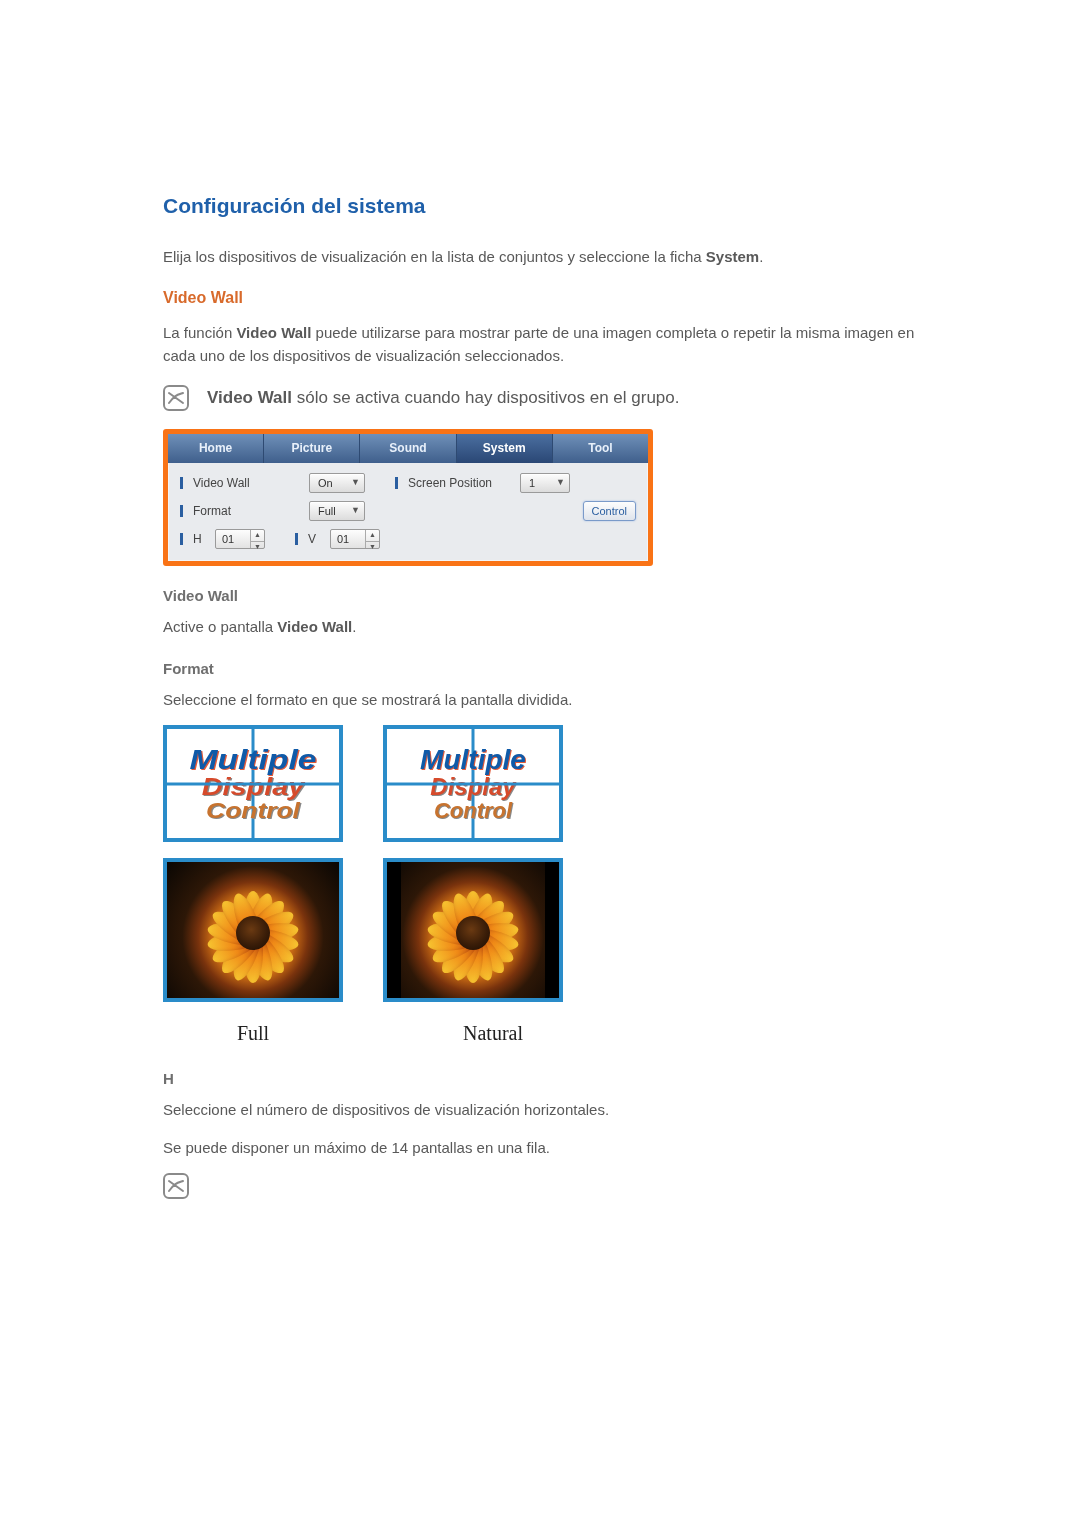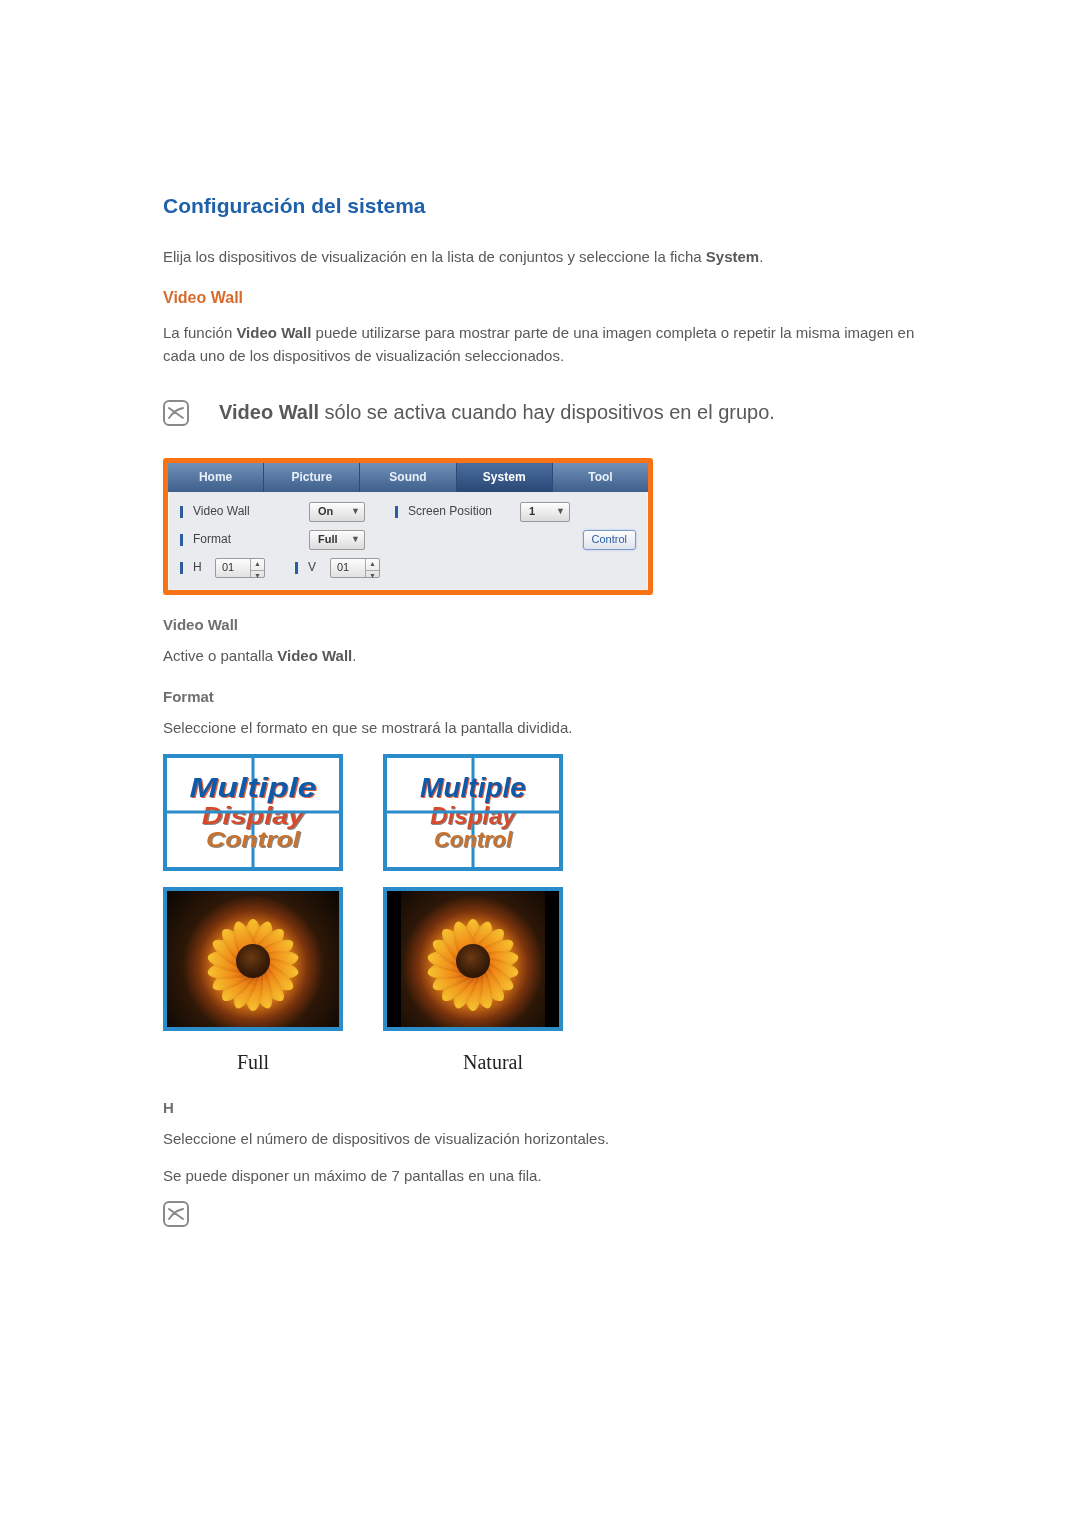--- a/index.html
+++ b/index.html
@@ -12,21 +12,21 @@
     line-height: 1.55;
     background: #fff;
   }
   h1.blue { color: #1f60aa; font-size: 21px; font-weight: bold; margin-bottom: 22px; }
   h2.orange { color: #d86a2b; font-size: 16px; font-weight: bold; margin: 18px 0 10px; }
   h3.gray { color: #6f6f6f; font-size: 15px; font-weight: bold; margin: 18px 0 8px; }
   p { font-size: 15px; margin-bottom: 14px; }
   p .bold { font-weight: bold; color: #595959; }
   .note { display: flex; align-items: center; gap: 14px; margin: 14px 0; }
   .note-icon svg { display:block; }
-  .note p { margin: 16px; font-size: 20px; }
+  .note p { margin: 4px; font-size: 17px; }
 
   
   .app {
     width: 490px;
     border: 5px solid #f97316;
     border-radius: 3px;
     background: #e9ebee;
     margin: 10px 0 18px;
     overflow: hidden;
     box-shadow: inset 0 0 0 1px #f3f4f6;
@@ -56,21 +56,20 @@
   .row { display:flex; align-items:center; gap:8px; margin-bottom:8px; }
   .tick { width:3px; height:12px; background:#2a5ea0; display:inline-block; margin-right:2px;}
   .lbl { color:#444; }
   .dd {
     display:inline-flex; align-items:center; justify-content:space-between;
     width:56px; height:20px; padding:0 4px 0 8px;
     background:linear-gradient(#fdfdfd,#dcdcdc);
     border:1px solid #9a9a9a; border-radius:2px;
     font-size:11px; color:#333;
     box-shadow: inset 0 1px 0 #fff;
-    font-weight: bold;
   }
   .dd .arrow-down { font-size:9px; color:#555; }
   .spin {
     display:inline-flex; align-items:center;
     width:50px; height:20px;
     background:linear-gradient(#fdfdfd,#e2e2e2);
     border:1px solid #9a9a9a; border-radius:2px;
     font-size:11px; color:#333; position:relative; padding-left:6px;
   }
   .spin .steppers { position:absolute; right:0; top:0; bottom:0; width:14px; border-left:1px solid #aaa;
@@ -297,21 +296,21 @@
     </div>
   </div>
   <div class="caprow">
     <div class="cap">Full</div>
     <div class="cap">Natural</div>
   </div>
 </div>
 
 <h3 class="gray">H</h3>
 <p>Seleccione el número de dispositivos de visualización horizontales.</p>
-<p>Se puede disponer un máximo de 7 pantallas en una fila.</p>
+<p>Se puede disponer un máximo de 14 pantallas en una fila.</p>
 
 <div class="note">
   <span class="note-icon">
     <svg width="26" height="26" viewBox="0 0 26 26">
       <rect x="1" y="1" width="24" height="24" rx="5" fill="none" stroke="#8a8a8a" stroke-width="2"></rect>
       <path d="M6 8 L20 18 M6 18 C12 10 14 10 20 8" fill="none" stroke="#8a8a8a" stroke-width="2" stroke-linecap="round"></path>
     </svg>
   </span>
 </div>
 

